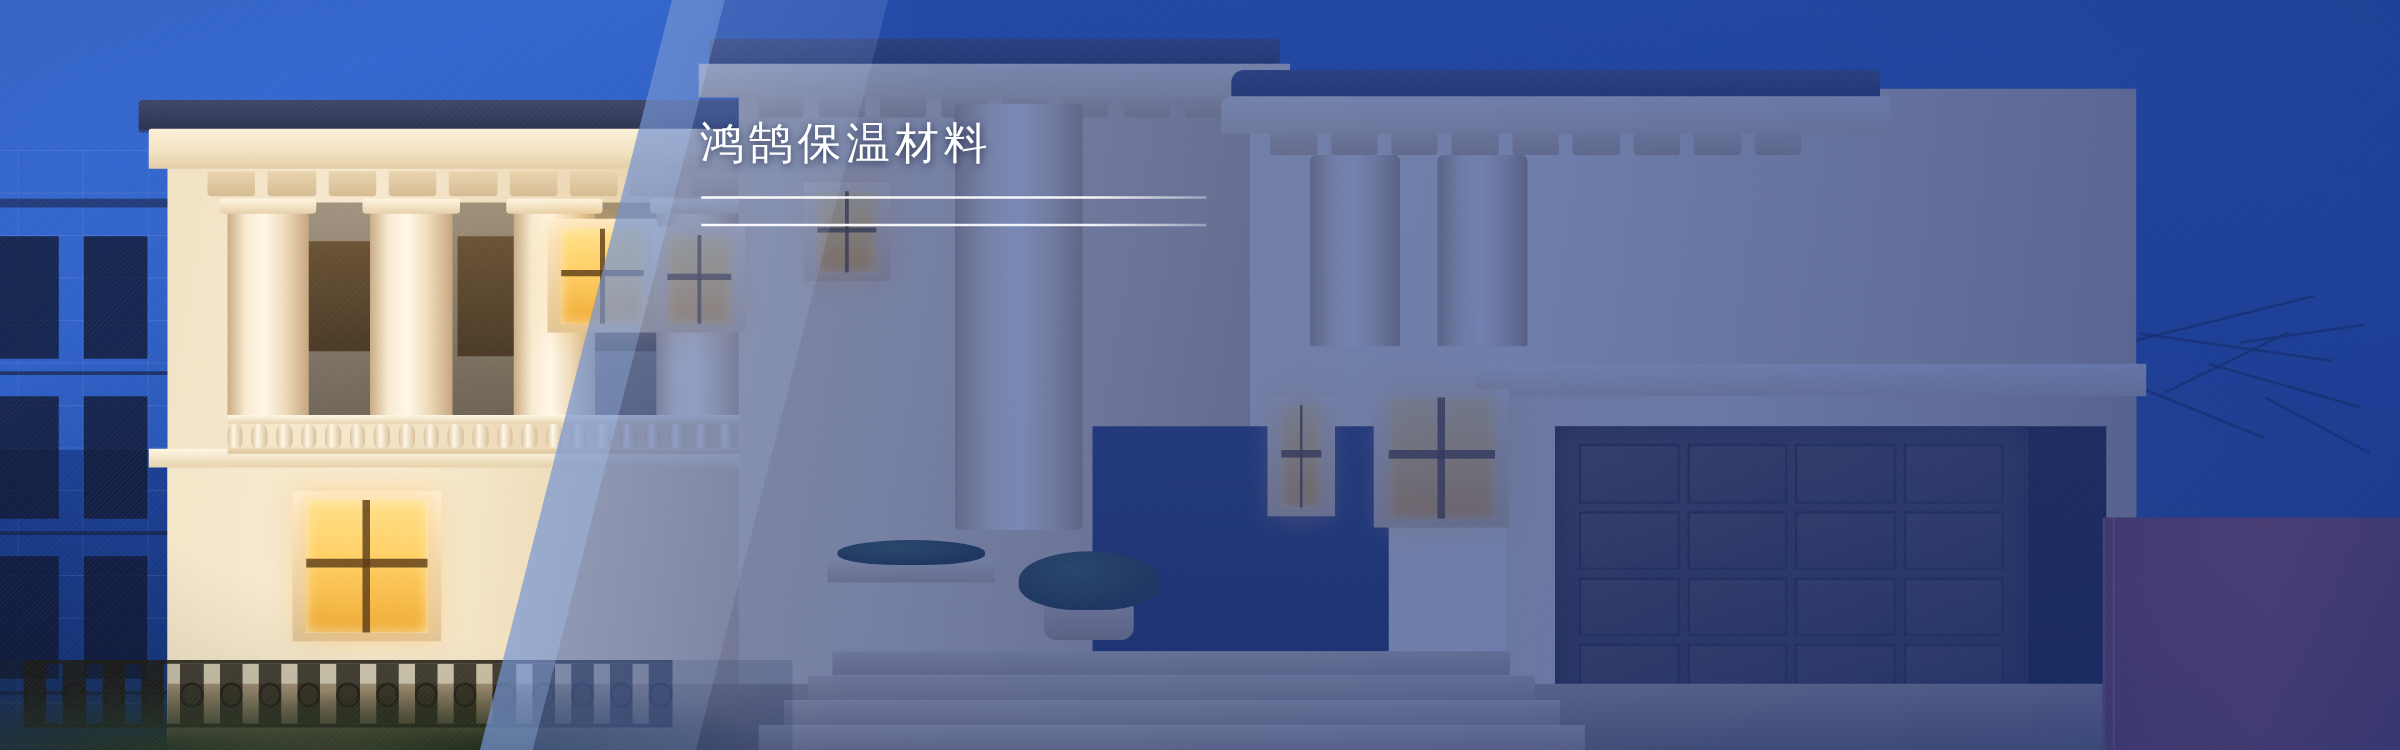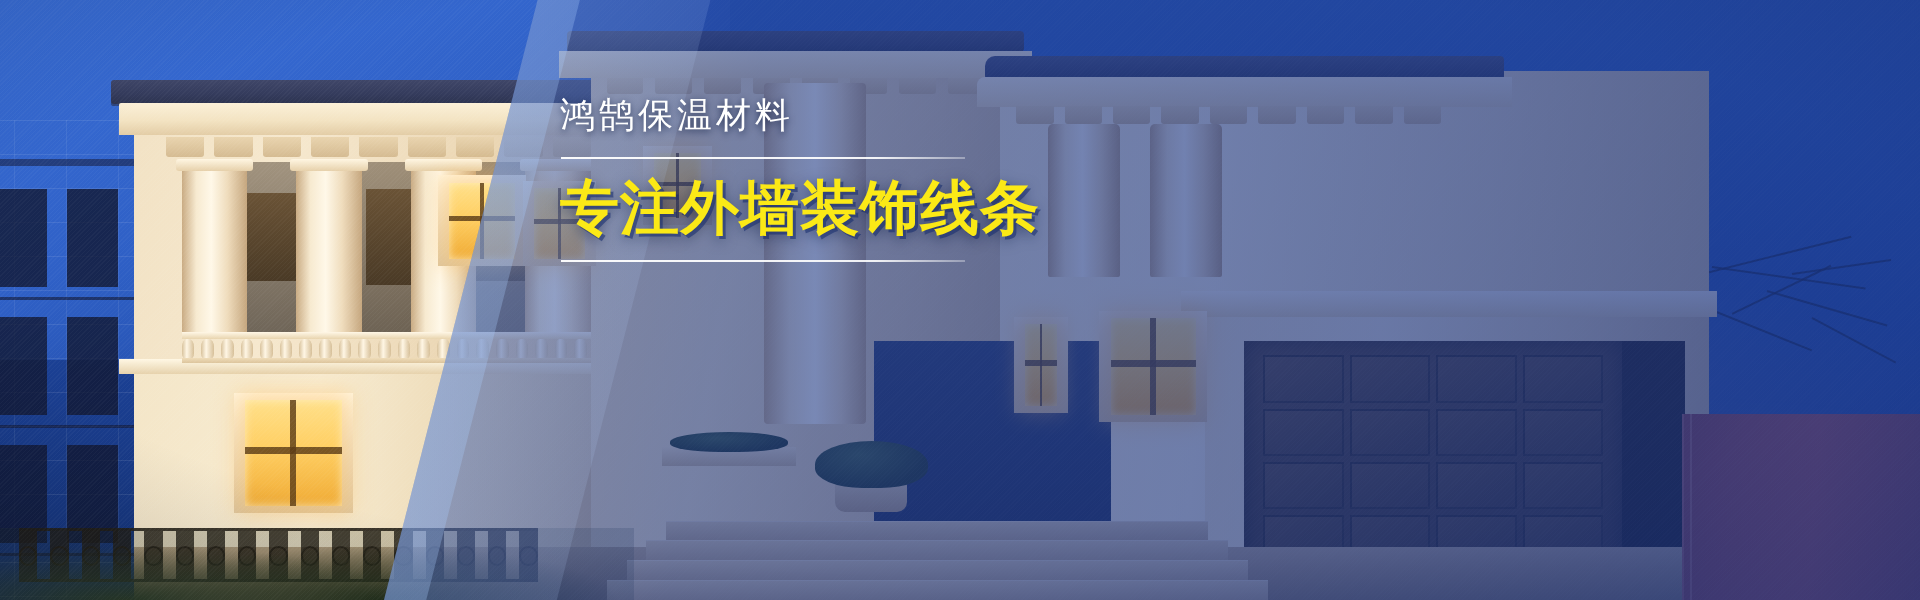--- a/index.html
+++ b/index.html
@@ -483,18 +483,17 @@
   <div class="pane">
     <div class="pane-main"></div>
     <div class="pane-edge"></div>
     <div class="pane-glow"></div>
   </div>
 
   <div class="copy">
     <div class="brand">鸿鹄保温材料</div>
     <div class="rule"></div>
     <div class="headline">
-      <span class="l2">专注外墙装饰线条</span>
     </div>
     <div class="rule2"></div>
   </div>
 
 </div>
 
 </body></html>

